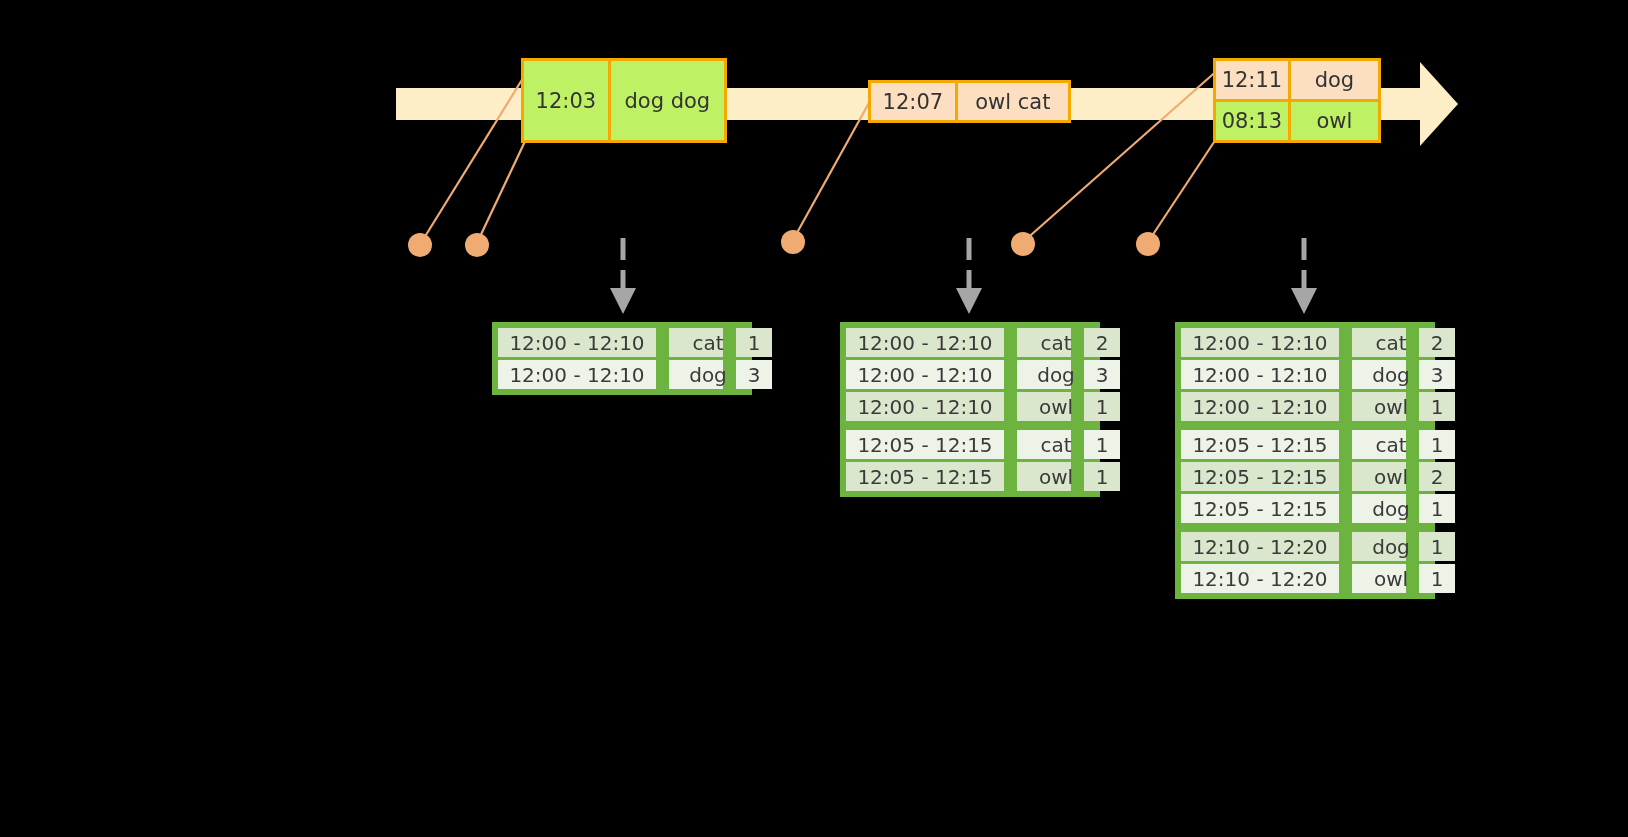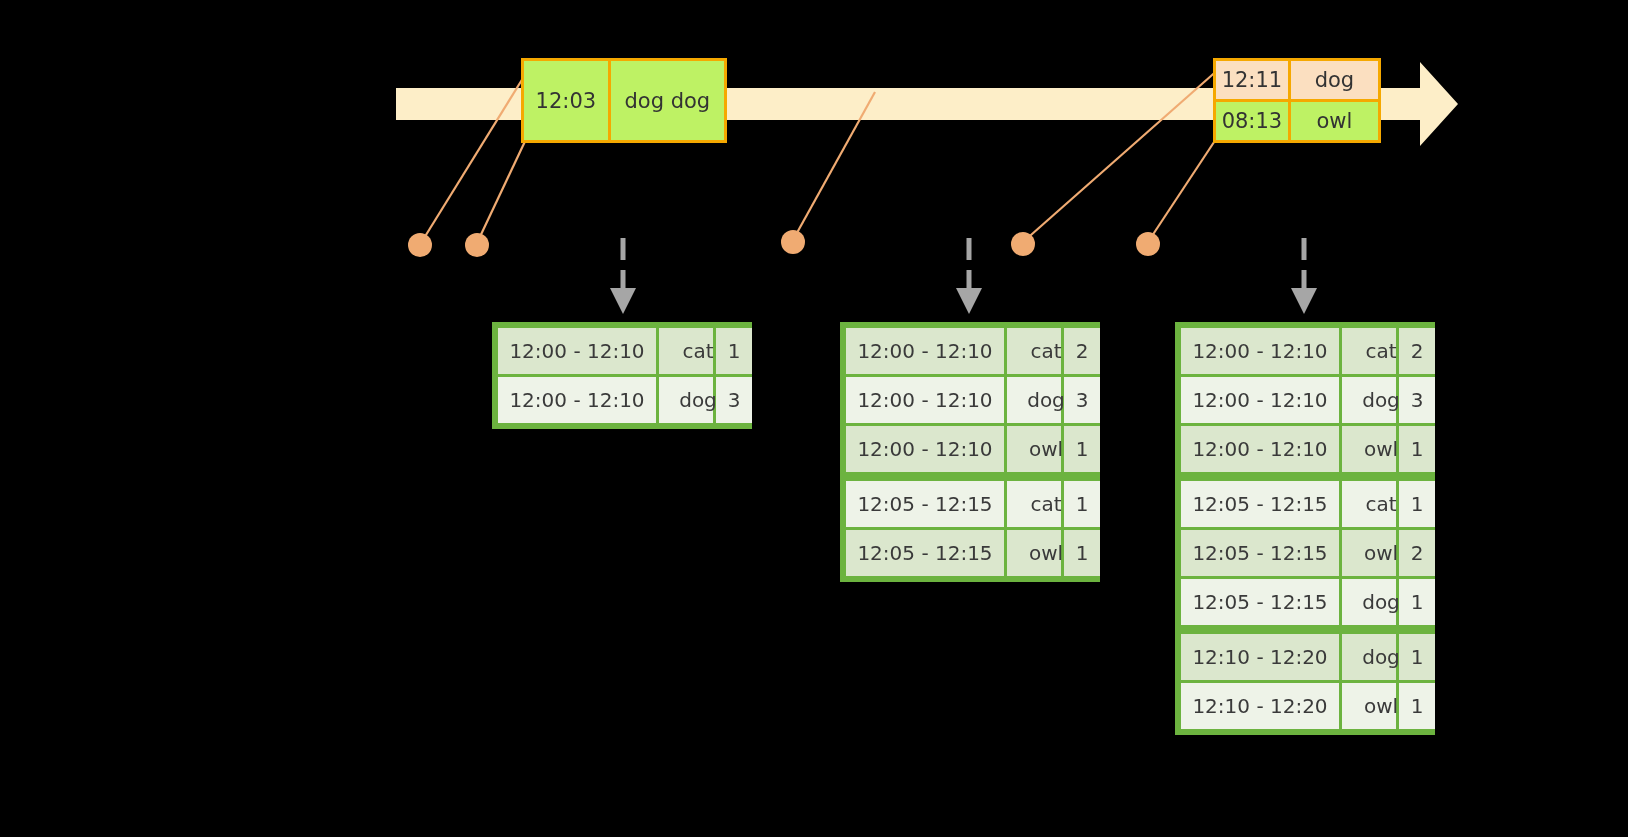--- a/index.html
+++ b/index.html
@@ -18,21 +18,21 @@
   .ev-time{box-sizing:border-box;display:flex;align-items:center;justify-content:center;
            font-size:21px;color:#333;border-right:3px solid #f5a800;}
   .ev-words{box-sizing:border-box;display:flex;align-items:center;justify-content:center;
             font-size:21px;color:#333;}
   .shade-a .ev-time,.shade-a .ev-words{background:#fbdfc0;}
   .shade-b .ev-time,.shade-b .ev-words{background:#bef264;}
 
   
   .result-table{position:absolute;border:3px solid #6cb33f;box-sizing:border-box;
                 background:#6cb33f;display:flex;flex-direction:column;gap:3px;padding:3px;}
-  .rt-row{display:flex;gap:3px;height:46px;}
+  .rt-row{display:flex;gap:13px;height:29px;}
   .rt-cell{box-sizing:border-box;display:flex;align-items:center;justify-content:center;
            font-size:20px;color:#3a3a3a;}
   .rt-win{flex:0 0 auto;}
   .rt-key{flex:0 0 auto;padding-left:24px;}
   .rt-cnt{flex:0 0 auto;}
   .rowA .rt-cell{background:#dbe7cd;}
   .rowB .rt-cell{background:#eef3e8;}
   .grp-sep{height:3px;}
 
   
@@ -72,20 +72,26 @@
     </g>
   </svg>
 
   <div class="event-box" style="left:521px;top:58px;width:206px;height:85px;">
     <div class="event-row shade-b">
       <div class="ev-time" style="width:88px">12:03</div>
       <div class="ev-words" style="width:115px">dog dog</div>
     </div>
   </div>
 
+  <div class="event-box" style="left:868px;top:80px;width:203px;height:43px;">
+    <div class="event-row shade-a">
+      <div class="ev-time" style="width:88px">12:07</div>
+      <div class="ev-words" style="width:112px">owl cat</div>
+    </div>
+  </div>
 
   <div class="event-box" style="left:1213px;top:58px;width:168px;height:85px;">
     <div class="event-row shade-a">
       <div class="ev-time" style="width:82px">12:11</div>
       <div class="ev-words" style="width:96px">dog</div>
     </div>
     <div class="event-row shade-b">
       <div class="ev-time" style="width:82px">08:13</div>
       <div class="ev-words" style="width:96px">owl</div>
     </div>

